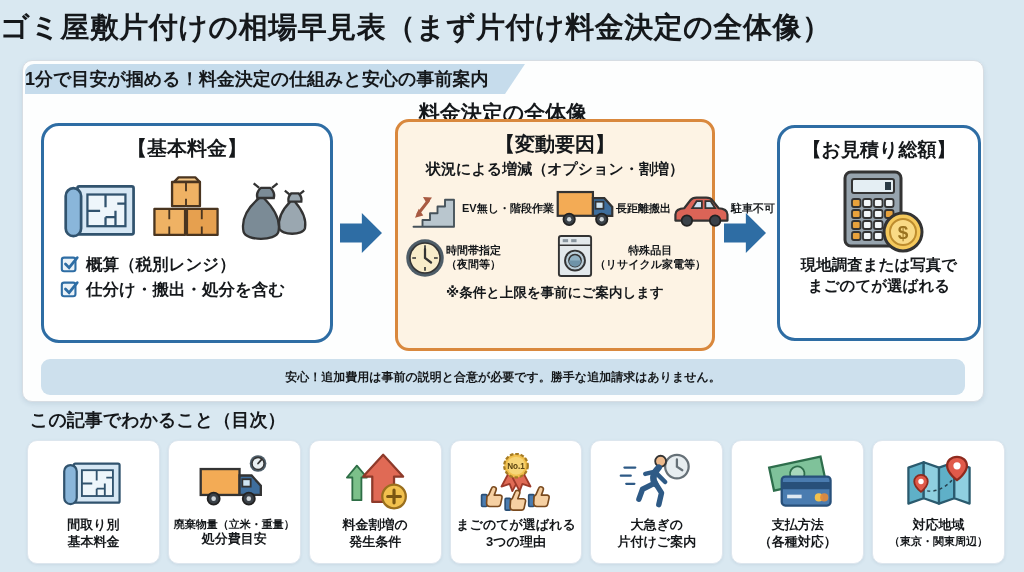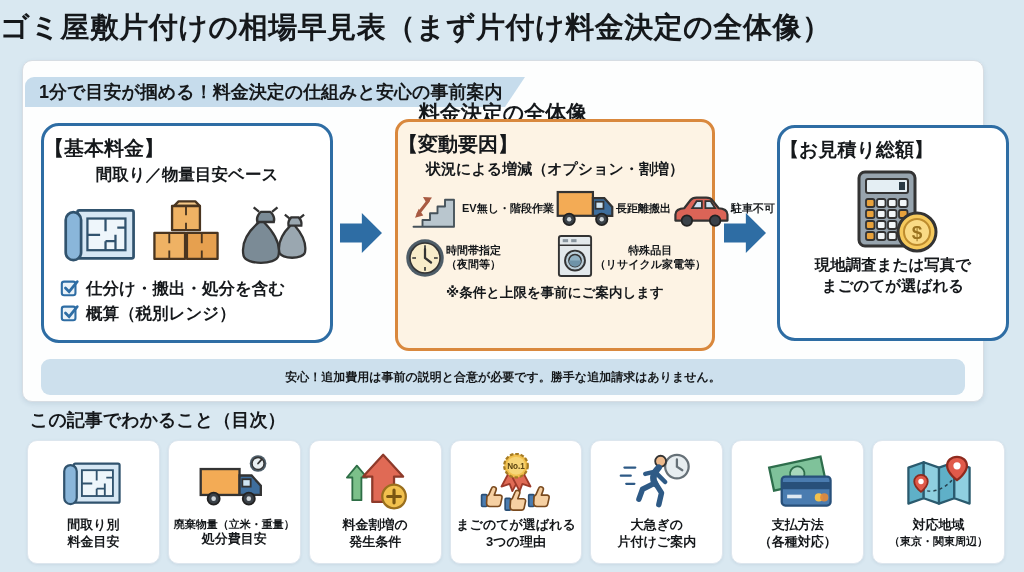--- a/index.html
+++ b/index.html
@@ -1,30 +1,30 @@
 <!DOCTYPE html>
 <html><head>
 <meta charset="utf-8">
 <style>
   *{box-sizing:border-box;margin:0;padding:0}
   html,body{width:1024px;height:572px}
   body{font-family:"Liberation Sans","DejaVu Sans",sans-serif;background:#d9e8f1;color:#15181b;overflow:hidden}
   .stage{position:relative;width:1024px;height:572px;background:#d9e8f1}
   .title{position:absolute;left:0;top:8px;width:100%;text-align:left;font-size:29px;font-weight:700;letter-spacing:.5px}
   .panel{position:absolute;left:22px;top:60px;width:962px;height:342px;background:#fdfefe;border:1px solid #d7dde3;border-radius:10px;box-shadow:0 2px 5px rgba(60,90,120,.12)}
-  .banner{position:absolute;left:2px;top:16px;width:500px;height:30px;background:#c6dcec;border-top-left-radius:9px;clip-path:polygon(0 0,100% 0,calc(100% - 20px) 100%,0 100%);font-size:18px;font-weight:700;line-height:30px;padding-left:14px}
+  .banner{position:absolute;left:2px;top:3px;width:500px;height:30px;background:#c6dcec;border-top-left-radius:9px;clip-path:polygon(0 0,100% 0,calc(100% - 20px) 100%,0 100%);font-size:18px;font-weight:700;line-height:30px;}
   .heading{position:absolute;left:0;top:38px;width:100%;text-align:center;font-size:21px;font-weight:700}
   .box{position:absolute;background:#fff}
   .box-blue{border:3px solid #2e6da4;border-radius:18px}
   .box-orange{border:3px solid #d9883d;border-radius:14px;background:#fdf3e4}
-  .box-title{font-size:20px;font-weight:700;margin-top:9px}
+  .box-title{text-align:center;font-size:20px;font-weight:700;margin-top:9px}
   .box-sub{text-align:center;font-size:16.5px;font-weight:700;margin-top:2px}
   #box-basic{left:18px;top:62px;width:292px;height:220px}
   #box-variable{left:372px;top:58px;width:320px;height:232px}
-  #box-estimate{left:754px;top:64px;width:232px;height:216px}
+  #box-estimate{left:754px;top:64px;width:204px;height:216px}
   .arrow{position:absolute;width:42px;height:40px;background:#2e6da4;clip-path:polygon(0 26%,52% 26%,52% 0,100% 50%,52% 100%,52% 74%,0 74%)}
   #arrow1{left:317px;top:152px}
   #arrow2{left:701px;top:152px}
   .icons-row{display:flex;justify-content:center;align-items:flex-end;gap:8px;margin-top:8px;height:72px}
   .check-list{margin:10px 0 0 16px}
   .check-item{display:flex;align-items:center;gap:6px;font-size:16.5px;font-weight:700;line-height:1.5}
   .factors-row{display:flex;justify-content:space-between;align-items:flex-start;padding:0 6px;margin-top:6px}
   .factors-row.row2{justify-content:space-between;margin-top:4px}
   .factor{display:flex;flex-direction:row;align-items:center}
   .f-icon{height:44px;display:flex;align-items:flex-end;justify-content:center}
@@ -50,21 +50,20 @@
 <div class="stage">
 
   <h1 class="title">ゴミ屋敷片付けの相場早見表（まず片付け料金決定の全体像）</h1>
 
   <div class="panel">
     <div class="banner">1分で目安が掴める！料金決定の仕組みと安心の事前案内</div>
     <div class="heading">料金決定の全体像</div>
 
     <div class="box box-blue" id="box-basic">
       <div class="box-title">【基本料金】</div>
-      <div class="box-sub">間取り／物量目安ベース</div>
       <div class="icons-row">
         <svg width="76" height="66" viewBox="0 0 84 72">
           <rect x="16" y="11" width="62" height="53" rx="2" fill="#d6e7f4" stroke="#31536e" stroke-width="3"></rect>
           <rect x="27" y="20" width="42" height="35" fill="#eef6fb" stroke="#31536e" stroke-width="2.5"></rect>
           <path d="M27 38 h14 M47 20 v14 M47 45 v10 M47 45 h11 M58 38 v17 M69 30 h-9" stroke="#31536e" stroke-width="2.5" fill="none"></path>
           <rect x="3" y="13" width="17" height="53" rx="8.5" fill="#8ab6da" stroke="#31536e" stroke-width="3"></rect>
         </svg>
         <svg width="78" height="68" viewBox="0 0 84 72">
           <g stroke="#4a3520" stroke-width="2.5" stroke-linejoin="round">
             <path d="M29 8 h28 l-5 -5 h-18 z" fill="#f6c887"></path>
@@ -84,28 +83,28 @@
           <path d="M26 24 c-2 -7 4 -11 4 -11 l10 0 c0 0 6 4 4 11 z" fill="#7b8b96" stroke="#333" stroke-width="2.5"></path>
           <path d="M28 13 l-6 -5 M42 13 l6 -5" stroke="#333" stroke-width="2.5" fill="none"></path>
         </svg>
       </div>
       <div class="check-list">
         <div class="check-item">
           <svg width="20" height="20" viewBox="0 0 22 22">
             <rect x="2" y="4" width="15" height="15" rx="2.5" fill="#eaf2f8" stroke="#2e6da4" stroke-width="2.3"></rect>
             <path d="M6 11 l4 4 l9 -11" stroke="#2e6da4" stroke-width="3" fill="none" stroke-linecap="round"></path>
           </svg>
-          <span>仕分け・搬出・処分を含む</span>
+          <span>概算（税別レンジ）</span>
         </div>
         <div class="check-item">
           <svg width="20" height="20" viewBox="0 0 22 22">
             <rect x="2" y="4" width="15" height="15" rx="2.5" fill="#eaf2f8" stroke="#2e6da4" stroke-width="2.3"></rect>
             <path d="M6 11 l4 4 l9 -11" stroke="#2e6da4" stroke-width="3" fill="none" stroke-linecap="round"></path>
           </svg>
-          <span>概算（税別レンジ）</span>
+          <span>仕分け・搬出・処分を含む</span>
         </div>
       </div>
     </div>
 
     <div class="arrow" id="arrow1"></div>
 
     <div class="box box-orange" id="box-variable">
       <div class="box-title">【変動要因】</div>
       <div class="box-sub" style="font-size:15px">状況による増減（オプション・割増）</div>
       <div class="factors-row">
@@ -238,21 +237,21 @@
       <div class="c-icon">
         <svg width="62" height="54" viewBox="0 0 84 72">
           <rect x="16" y="11" width="62" height="53" rx="2" fill="#d6e7f4" stroke="#31536e" stroke-width="3"></rect>
           <rect x="27" y="20" width="42" height="35" fill="#eef6fb" stroke="#31536e" stroke-width="2.5"></rect>
           <path d="M27 38 h14 M47 20 v14 M47 45 v10 M47 45 h11 M58 38 v17 M69 30 h-9" stroke="#31536e" stroke-width="2.5" fill="none"></path>
           <rect x="3" y="13" width="17" height="53" rx="8.5" fill="#8ab6da" stroke="#31536e" stroke-width="3"></rect>
         </svg>
       </div>
       <div class="c-label">
           <span>間取り別</span>
-          <span>料金目安</span>
+          <span>基本料金</span>
         </div>
     </div>
 
     <div class="card">
       <div class="c-icon">
         <svg width="74" height="56" viewBox="0 0 80 60">
           <rect x="4" y="16" width="42" height="28" fill="#f3ab55" stroke="#333" stroke-width="2.5"></rect>
           <path d="M46 23 h13 l10 11 v10 h-23 z" fill="#3e6e9d" stroke="#333" stroke-width="2.5"></path>
           <rect x="49" y="27" width="9" height="8" fill="#cfe4f2" stroke="#333" stroke-width="2"></rect>
           <circle cx="18" cy="48" r="6.5" fill="#3a4148" stroke="#222" stroke-width="2"></circle>

